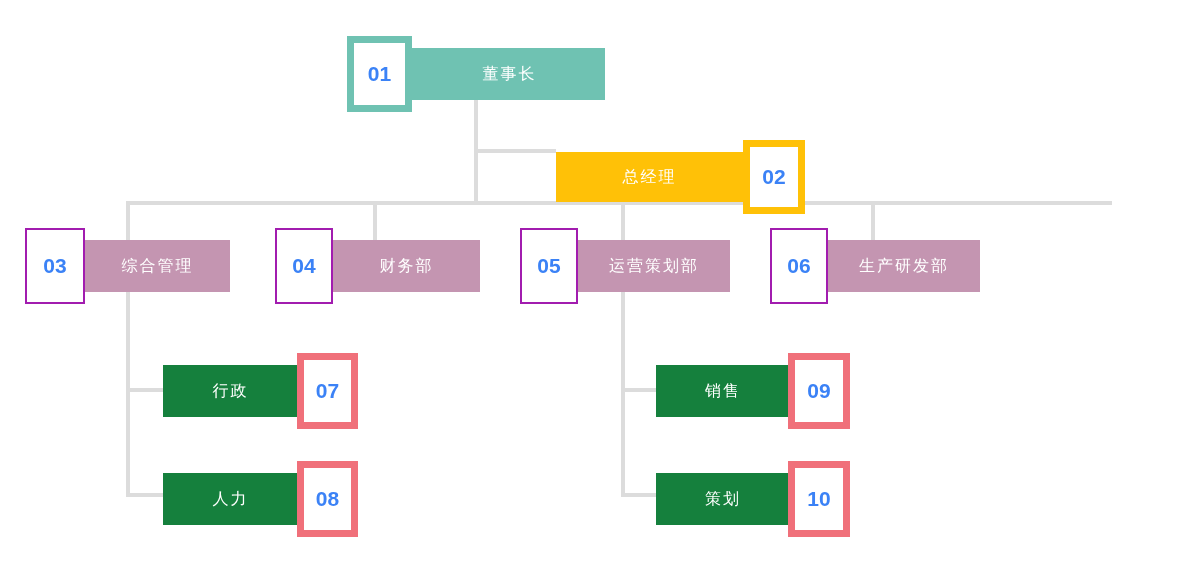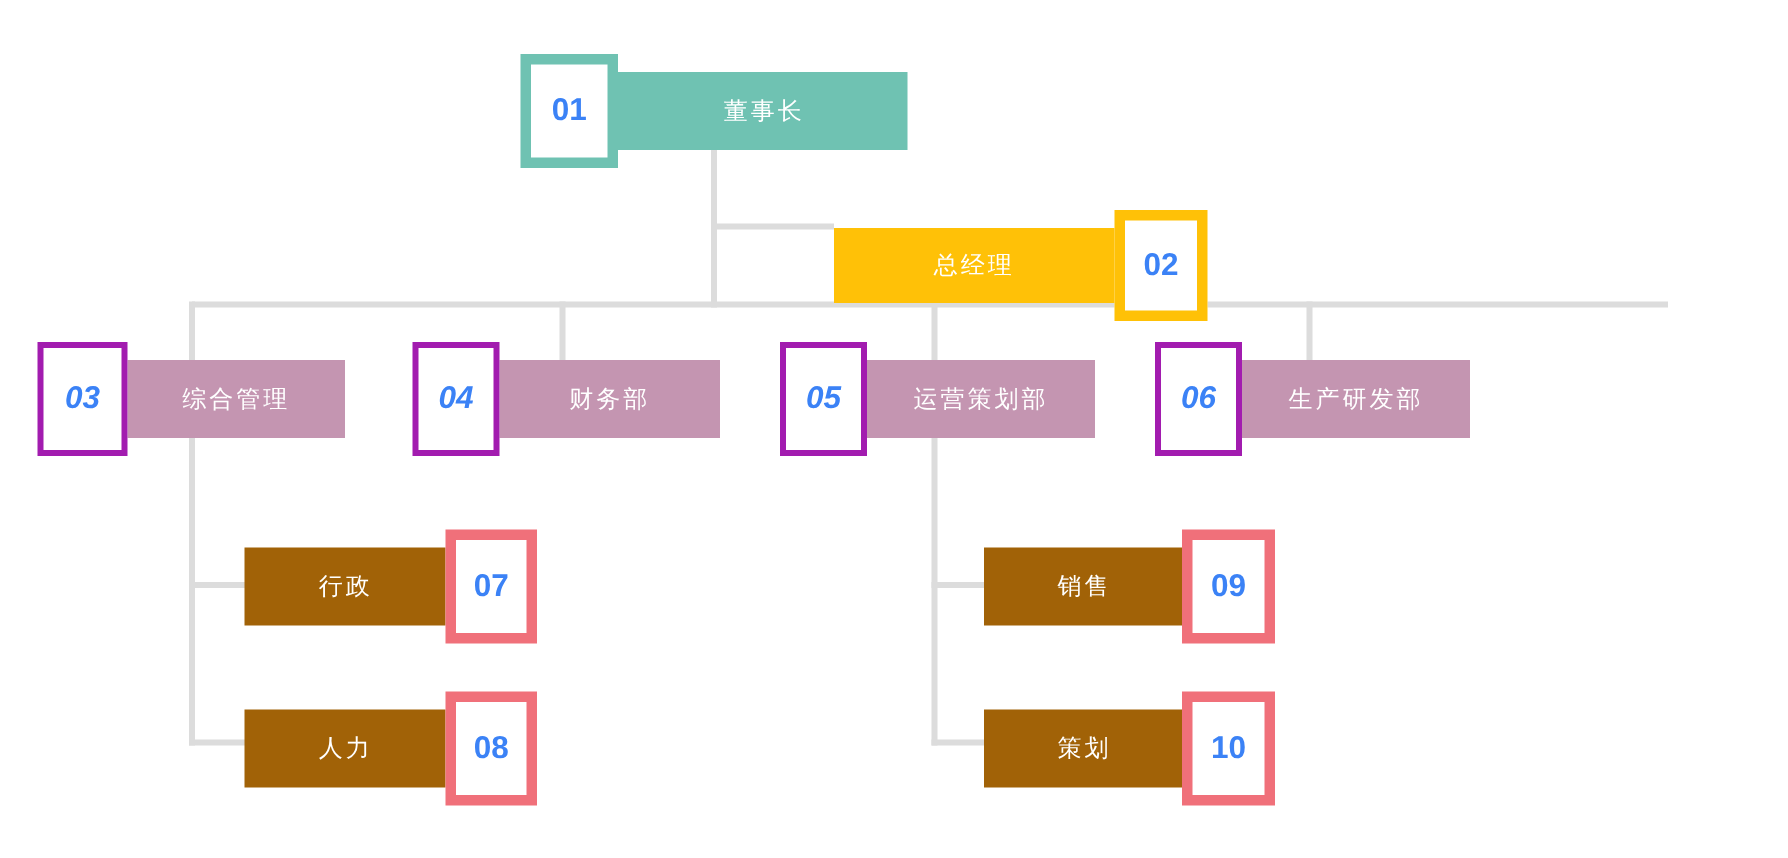--- a/index.html
+++ b/index.html
@@ -13,22 +13,22 @@
     position:absolute;inset:0;display:flex;align-items:center;justify-content:center;
     color:#ffffff;font-size:16px;letter-spacing:2px;box-sizing:border-box;white-space:nowrap;
   }
   .badge{
     position:absolute;top:-12px;height:calc(100% + 24px);background:#ffffff;
     box-sizing:border-box;display:flex;align-items:center;justify-content:center;
     font-weight:bold;font-size:21px;color:#3b82f6;z-index:2;
   }
   .teal  .bar{background:#6fc2b2;}  .teal  .badge{border:7px solid #6fc2b2;}
   .yellow .bar{background:#ffc107;} .yellow .badge{border:7px solid #ffc107;}
-  .mauve .bar{background:#c495b1;}  .mauve .badge{border:4px solid #a21caf;font-style:italic;}
-  .red   .bar{background:#a16207;}  .red   .badge{border:7px solid #f0707a;}
+  .mauve .bar{background:#c495b1;}  .mauve .badge{border:2px solid #a21caf;}
+  .red   .bar{background:#15803d;}  .red   .badge{border:7px solid #f0707a;}
 </style>
 </head>
 <body>
 
 <div id="stage">
 
   <div class="line" style="left:474px;top:100px;width:4px;height:105px;"></div>
   <div class="line" style="left:474px;top:149px;width:82px;height:4px;"></div>
   <div class="line" style="left:128px;top:201px;width:984px;height:4px;"></div>
   <div class="line" style="left:126px;top:201px;width:4px;height:296px;"></div>

